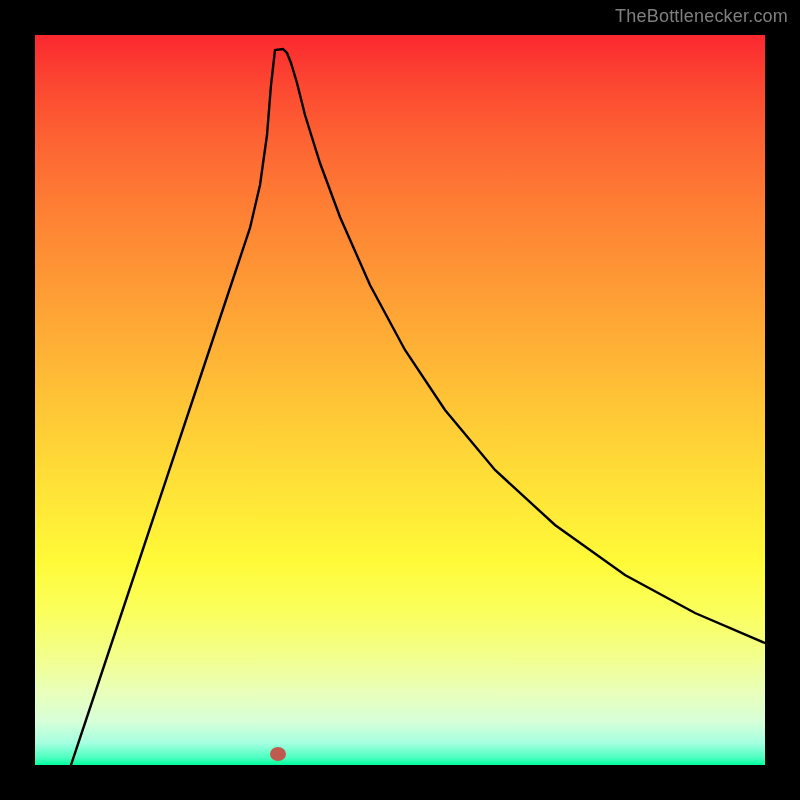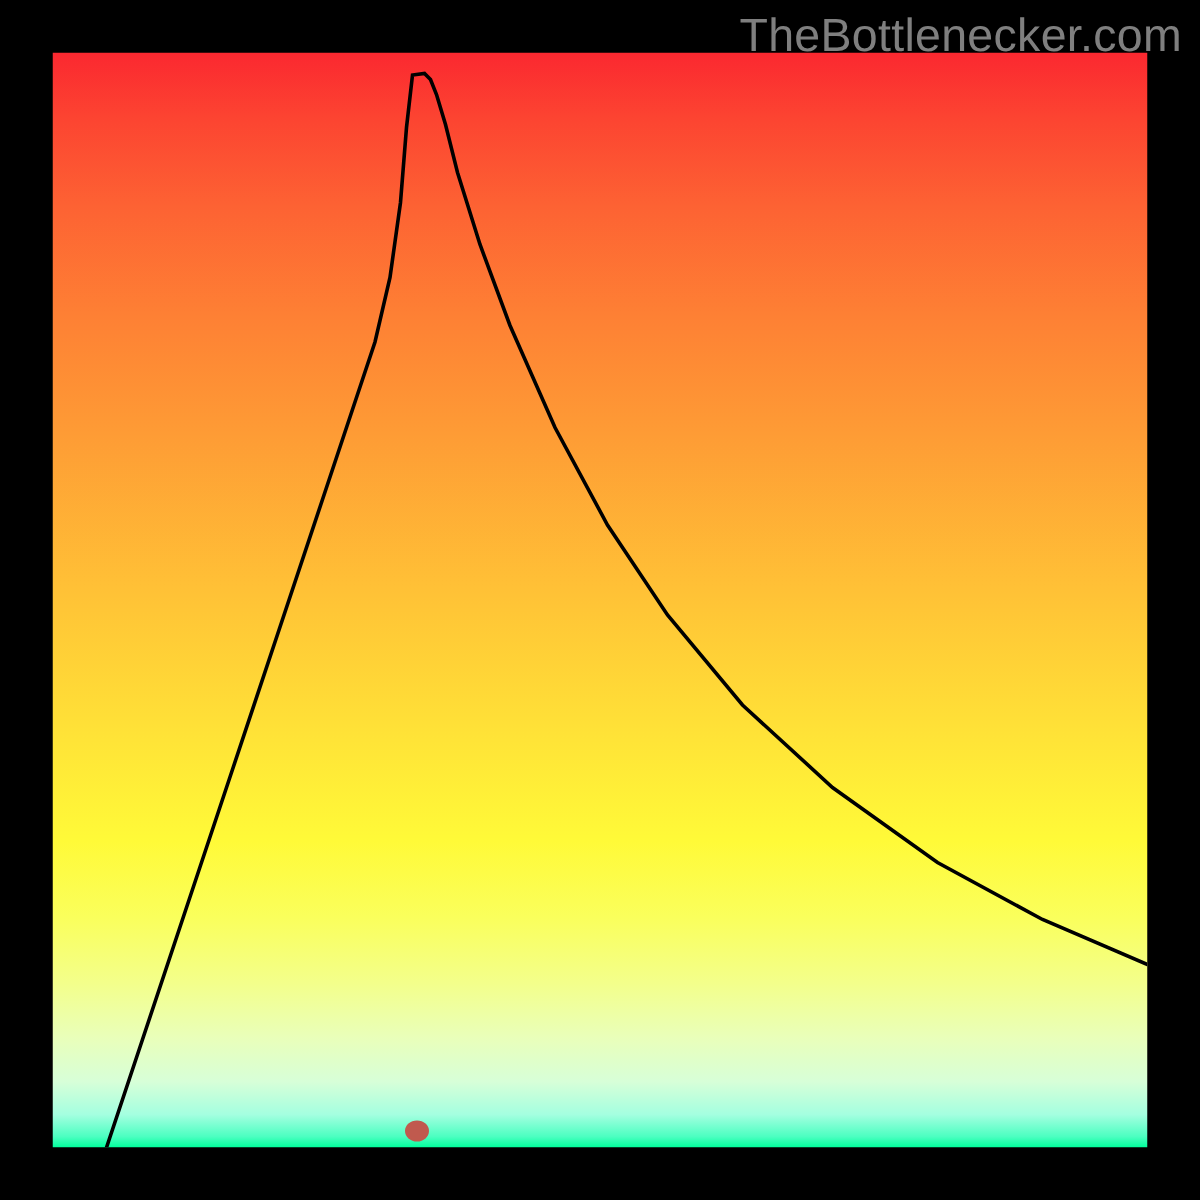--- a/index.html
+++ b/index.html
@@ -49,21 +49,21 @@
       #a4ffe0 97%,
       #4cffc1 99%,
       #00ff9c 100%
     );
   }
   .watermark {
     position: absolute;
     top: 6px;
     right: 12px;
     color: #7f7f7f;
-    font-size: 31px;
+    font-size: 18px;
     font-weight: 400;
     letter-spacing: 0.2px;
   }
   svg.curve {
     position: absolute;
     left: 0;
     top: 0;
     width: 730px;
     height: 730px;
   }

